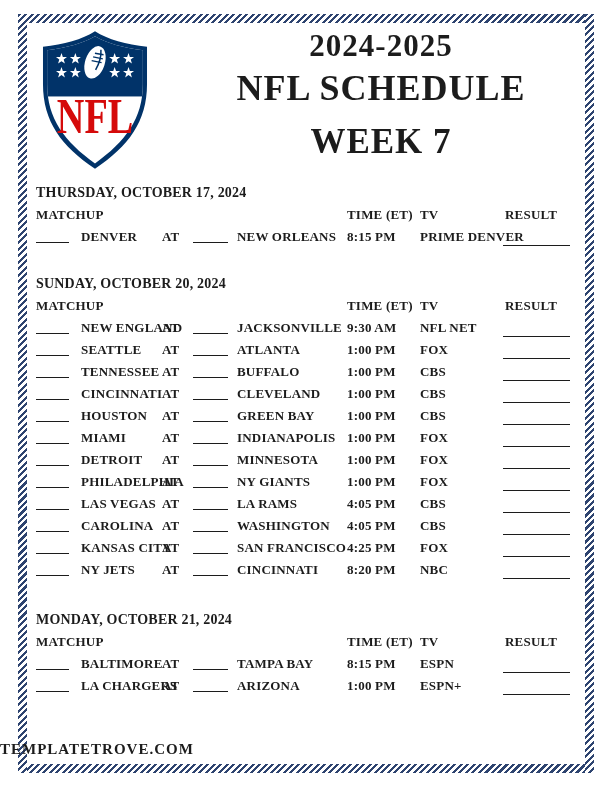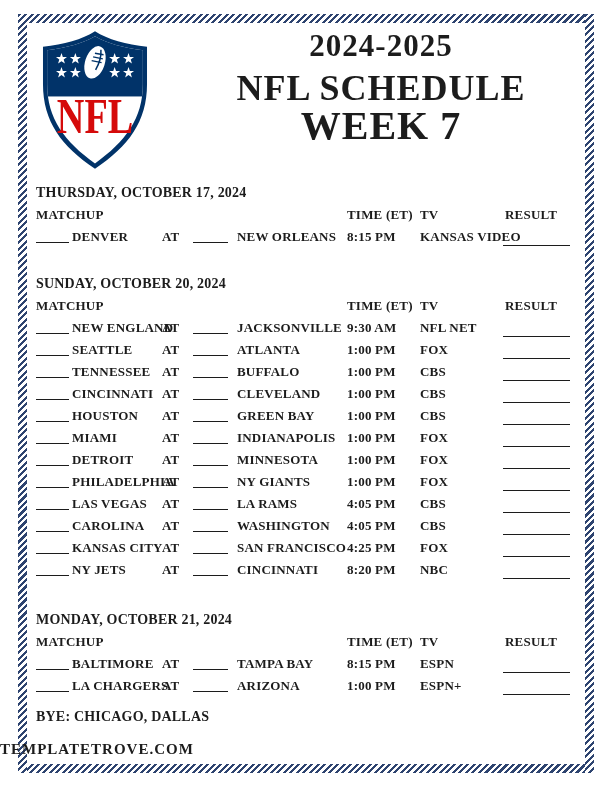--- a/index.html
+++ b/index.html
@@ -24,35 +24,35 @@
   .bband.top{left:18px;top:14px;width:576px;height:9px;}
   .bband.bottom{left:18px;top:764px;width:576px;height:9px;}
   .bband.left{left:18px;top:14px;width:9px;height:759px;}
   .bband.right{left:585px;top:14px;width:9px;height:759px;}
 
   
   .logo{position:absolute;left:36px;top:30px;width:118px;height:141px;}
   .titles{position:absolute;left:168px;top:30px;width:426px;text-align:center;line-height:1;}
   .t-season{font-size:31px;letter-spacing:1px;}
   .t-main{font-size:36px;margin-top:9px;letter-spacing:1px;}
-  .t-week{font-size:40px;letter-spacing:1px;}
+  .t-week{font-size:35px;margin-top:18px;letter-spacing:1px;}
 
   
   .day{position:absolute;left:36px;width:540px;}
   #sec-0{top:182px;}
   #sec-1{top:273px;}
   #sec-2{top:609px;}
   .date{height:22px;line-height:22px;font-size:14px;letter-spacing:.2px;white-space:nowrap;}
   .hdr-row,.game-row{position:relative;height:22px;}
   .h,.c{position:absolute;top:0;line-height:22px;font-size:13px;letter-spacing:.2px;white-space:nowrap;}
   .h.matchup{left:0;}
   .h.time, .c.time{left:311px;}
   .h.tv, .c.tv{left:384px;}
   .h.result{left:469px;}
-  .c.away{left:36px;}
+  .c.away{left:45px;}
   .c.at{left:126px;}
   .c.home{left:201px;}
   .blank{position:absolute;border-bottom:1.5px solid var(--ink);height:16px;top:0;}
   .blank-away{left:0;width:33px;}
   .blank-home{left:157px;width:35px;}
   .blank-result{left:467px;width:67px;height:19px;}
 
   .bye{position:absolute;left:36px;top:706px;height:22px;line-height:22px;font-size:14px;letter-spacing:.2px;}
   .footer{position:absolute;left:0;top:738px;width:612px;height:22px;line-height:22px;font-size:15px;letter-spacing:1px;}
 </style>
@@ -112,21 +112,21 @@
       <span class="h result">RESULT</span>
     </div>
     <div class="rows">
         <div class="game-row">
     <span class="blank blank-away"></span>
     <span class="c away">DENVER</span>
     <span class="c at">AT</span>
     <span class="blank blank-home"></span>
     <span class="c home">NEW ORLEANS</span>
     <span class="c time">8:15 PM</span>
-    <span class="c tv">KANSAS VIDEO</span>
+    <span class="c tv">PRIME DENVER</span>
     <span class="blank blank-result"></span>
   </div>
       </div>
   </section>
 
   <section class="day" id="sec-1">
     <div class="date">SUNDAY, OCTOBER 20, 2024</div>
     <div class="hdr-row">
       <span class="h matchup">MATCHUP</span>
       <span class="h time">TIME (ET)</span>
@@ -282,15 +282,14 @@
     <span class="c at">AT</span>
     <span class="blank blank-home"></span>
     <span class="c home">ARIZONA</span>
     <span class="c time">1:00 PM</span>
     <span class="c tv">ESPN+</span>
     <span class="blank blank-result"></span>
   </div>
       </div>
   </section>
 
-  <div class="bye">BYE: CHICAGO, DALLAS</div>
   <div class="footer">TEMPLATETROVE.COM</div>
 </div>
 
 </body></html>

